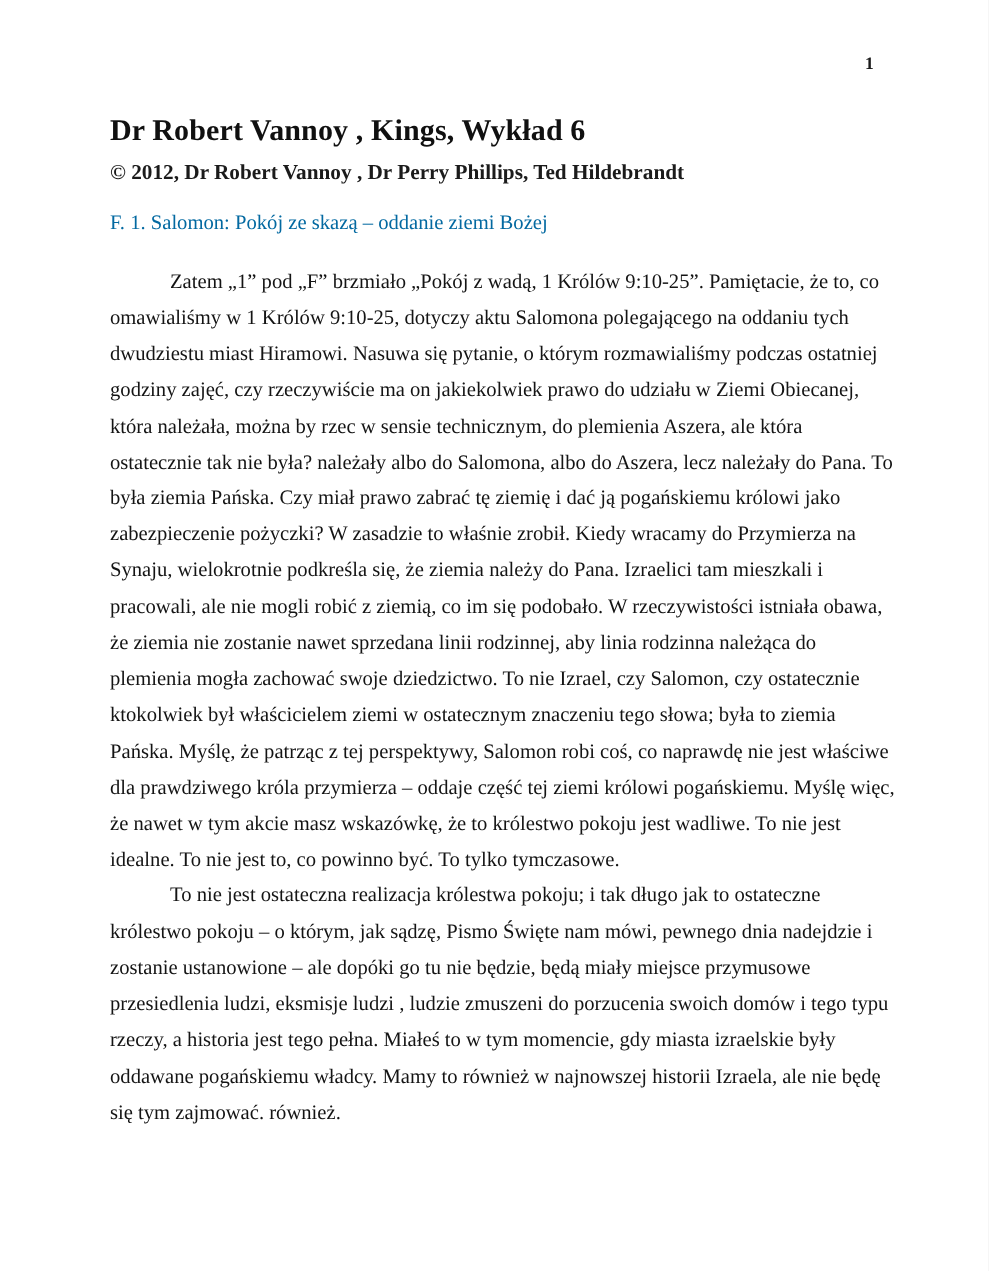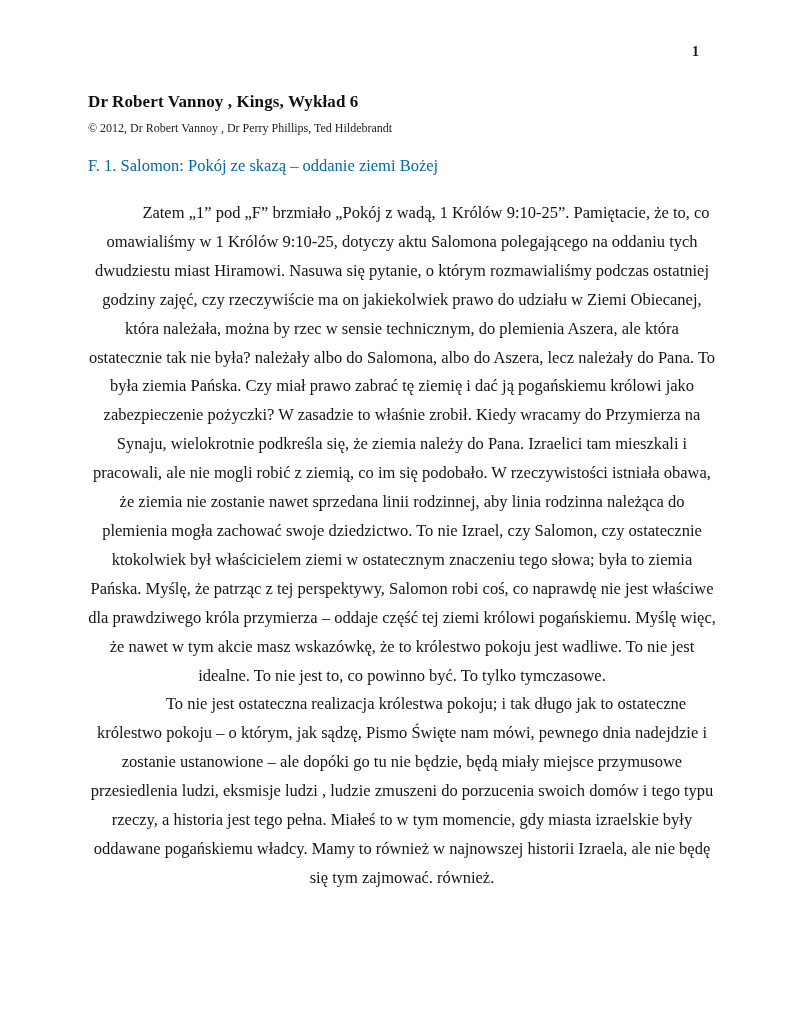--- a/index.html
+++ b/index.html
@@ -25,43 +25,43 @@
     font-weight: 700;
     color: #1a1a1a;
   }
   .content {
     position: absolute;
     left: 88px;
     top: 92px;
     width: 628px;
   }
   .doc-title {
-    font-size: 17px;
+    font-size: 24px;
     font-weight: 700;
     letter-spacing: 0.1px;
     margin: 0 0 9px 0;
     color: #101010;
   }
   .copyright {
-    font-size: 12px;
-    font-weight: 400;
+    font-size: 17px;
+    font-weight: 700;
     margin: 0 0 20px 0;
     color: #1b1b1b;
   }
   .section-heading {
     font-size: 16.5px;
     font-weight: 400;
     margin: 0 0 23px 0;
     color: #0369a1;
   }
   .body-para {
     font-size: 16.5px;
     line-height: 28.9px;
     text-indent: 48px;
-    text-align: center;
+    text-align: left;
     margin: 0;
     color: #141414;
   }
 </style>
 </head>
 <body>
 
 <div class="sheet">
   <div class="page-number">1</div>
 

